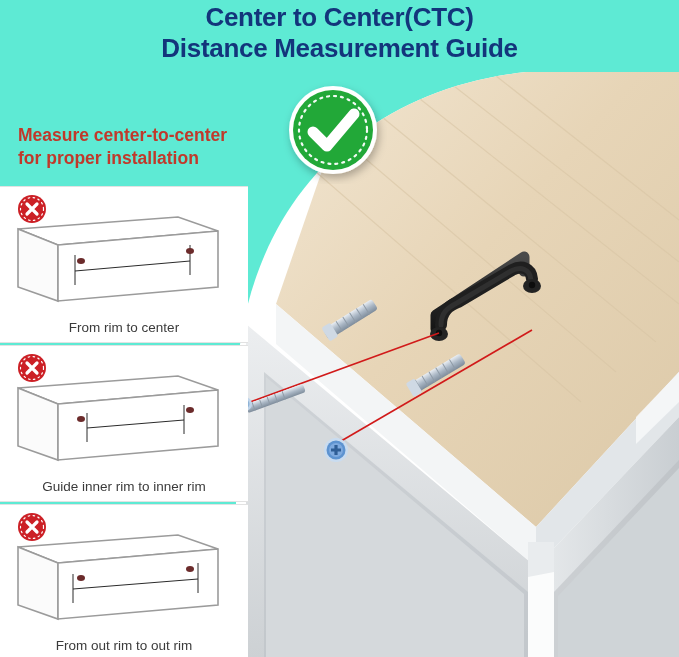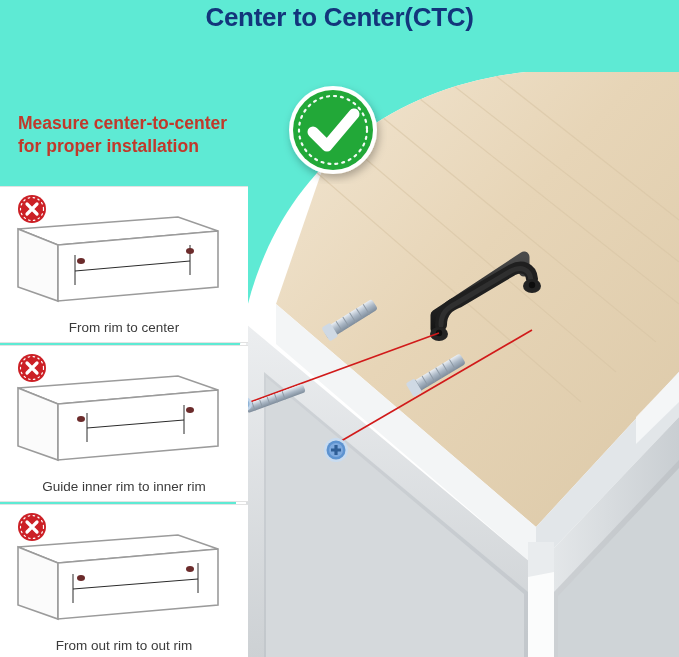--- a/index.html
+++ b/index.html
@@ -30,21 +30,21 @@
     font-size: 26px;
     line-height: 31px;
     letter-spacing: -0.3px;
   }
   .title-line2 { display:block; }
 
   
   .callout {
     position: absolute;
     left: 18px;
-    top: 112px;
+    top: 124px;
     width: 270px;
     color: #c0392b;
     font-weight: bold;
     font-size: 17.5px;
     line-height: 23px;
   }
 
   
   .check-badge {
     position: absolute;
@@ -237,20 +237,21 @@
             <path d="M-5,-1.6 L5,-1.6 L5,1.6 L-5,1.6 Z" fill="#2f5e96"></path>
             <path d="M-1.6,-5 L1.6,-5 L1.6,5 L-1.6,5 Z" fill="#2f5e96"></path>
           </g>
         </g>
       </g>
     </svg>
   </div>
 
   <div class="title-block">
     <span>Center to Center(CTC)</span>
+    <span class="title-line2">Distance Measurement Guide</span>
   </div>
 
   <div class="callout">
     <span>Measure center-to-center</span><br>
     <span>for proper installation</span>
   </div>
 
   <div class="check-badge">
     <svg width="104" height="104" viewBox="0 0 104 104">
       <defs>

